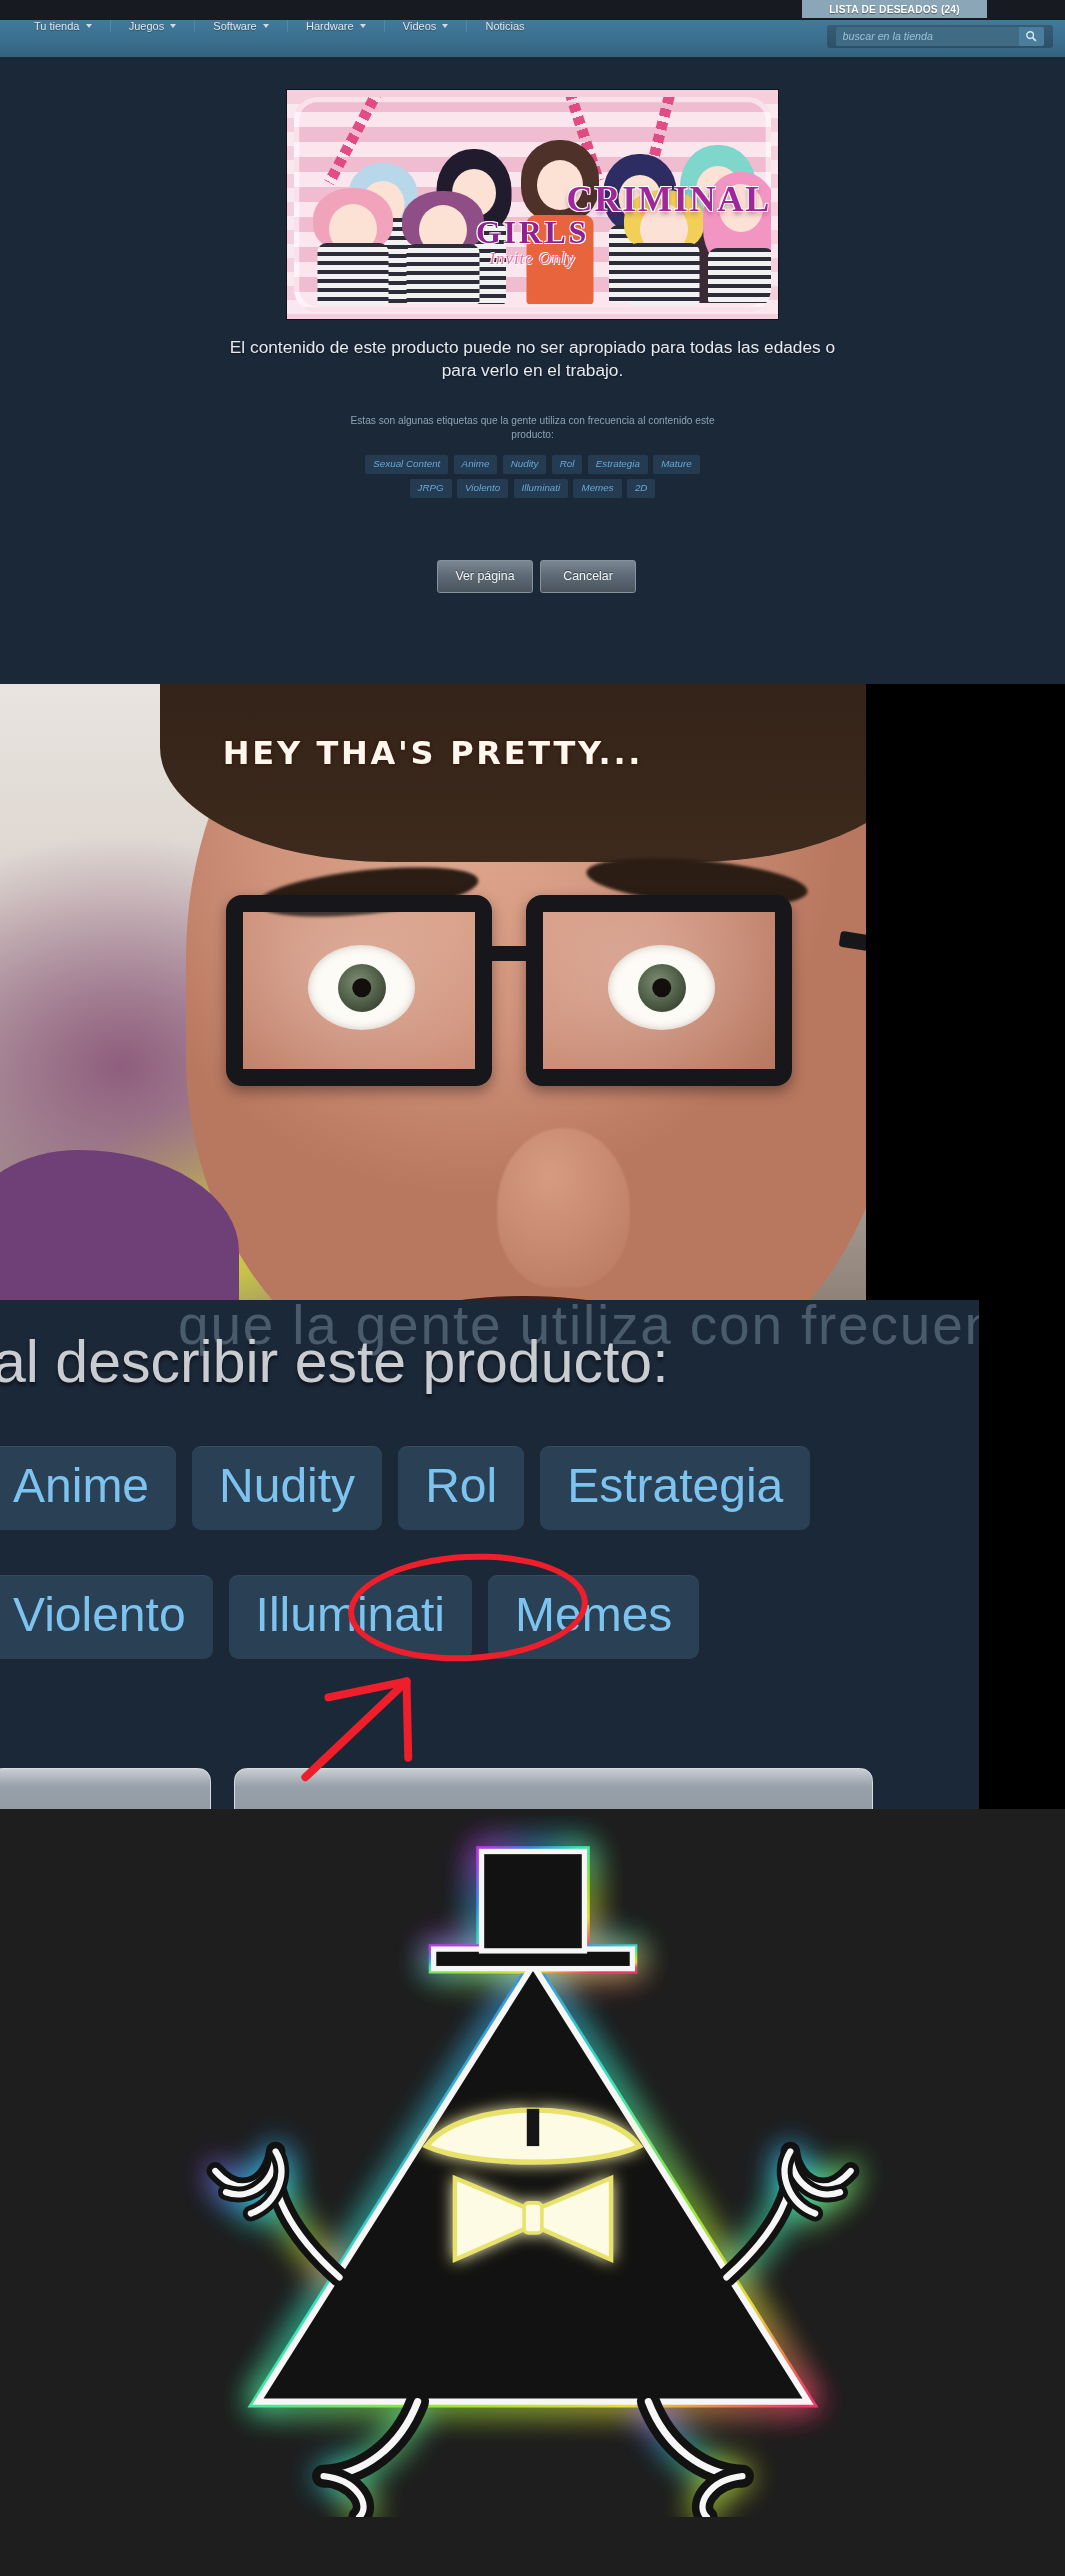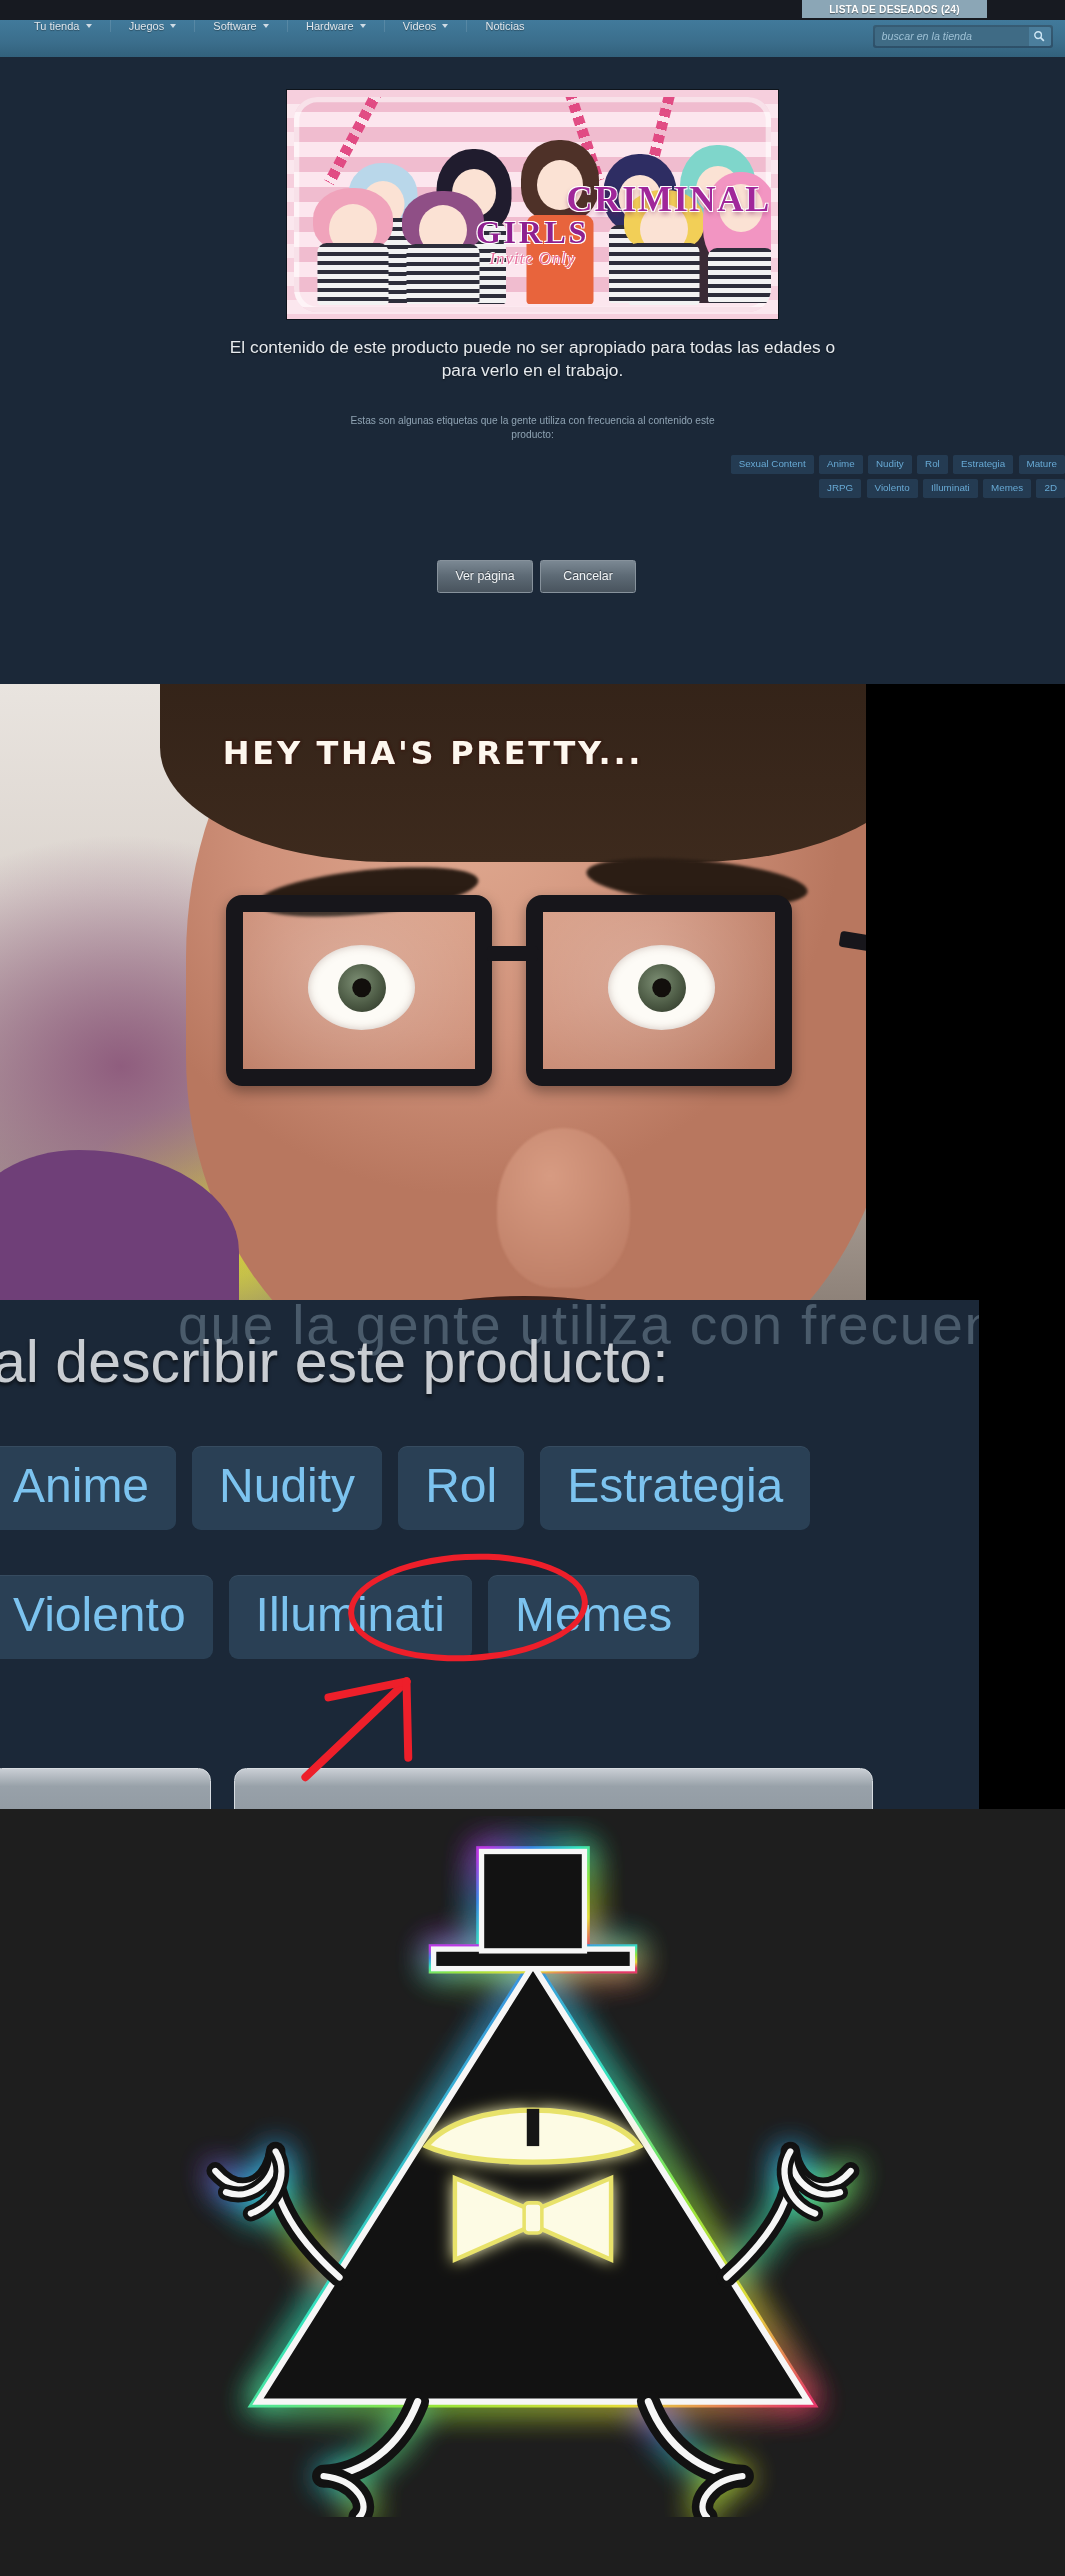--- a/index.html
+++ b/index.html
@@ -60,24 +60,24 @@
   .nav-caret {
     width: 0; height: 0;
     border-left: 3.6px solid transparent;
     border-right: 3.6px solid transparent;
     border-top: 4.4px solid #cfdbe4;
     display: inline-block;
     margin-top: 1.8px;
   }
   .search-wrap {
     position: absolute; right: 12.4px; top: 5.3px;
-    width: 180px; height: 23px;
+    width: 226px; height: 23px;
     background: linear-gradient(180deg,#375c74,#2d5069);
     border-radius: 2.7px;
-    padding: 2px;
+    padding: 9px;
     display: flex; align-items: center;
   }
   .search-input {
     flex: 1; height: 19.5px; border: none; outline: none;
     background: #3f6b85;
     color: #cfe1ec;
     font-style: italic;
     font-size: 10.7px;
     font-family: "Liberation Sans", sans-serif;
     padding: 0 7px;
@@ -186,22 +186,23 @@
   }
   .gate-sub {
     margin: 32px auto 0 auto;
     width: 373px;
     color: #8fa3b3;
     font-size: 10.2px;
     line-height: 1.4;
   }
   .tag-rows { margin-top: 12.4px; }
   .tag-row {
-    display: flex; justify-content: flex-end; gap: 5.3px;
+    display: flex; justify-content: center; gap: 5.3px;
     margin-bottom: 5.3px;
+    font-style: italic;
   }
   .tag {
     background: #243b52;
     color: #67a9d4;
     font-size: 9.8px;
     padding: 3.6px 8px 4.4px 8px;
     border-radius: 1.8px;
     white-space: nowrap;
   }
   .gate-buttons {

